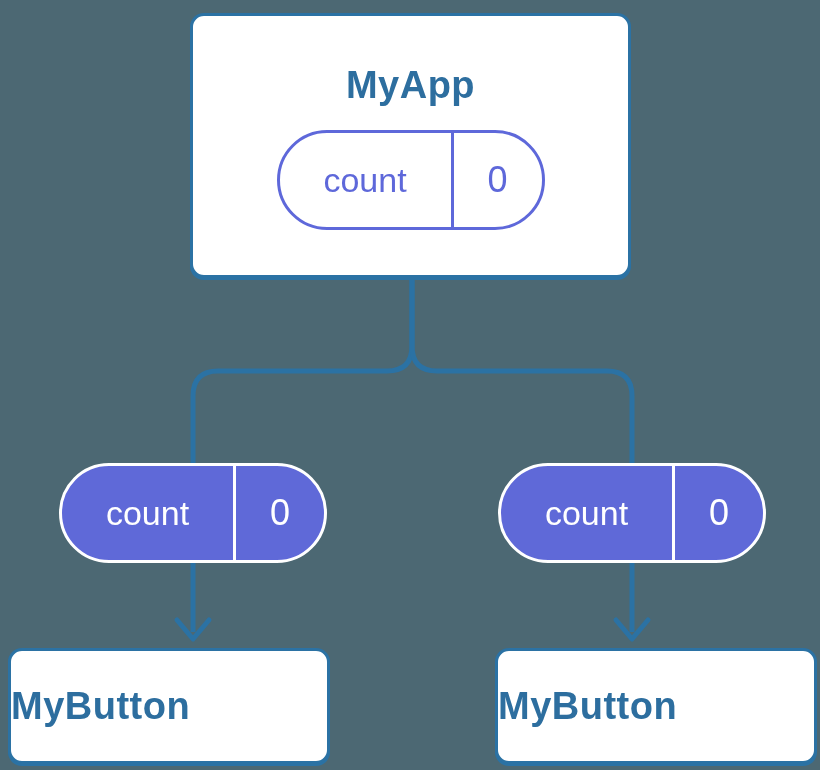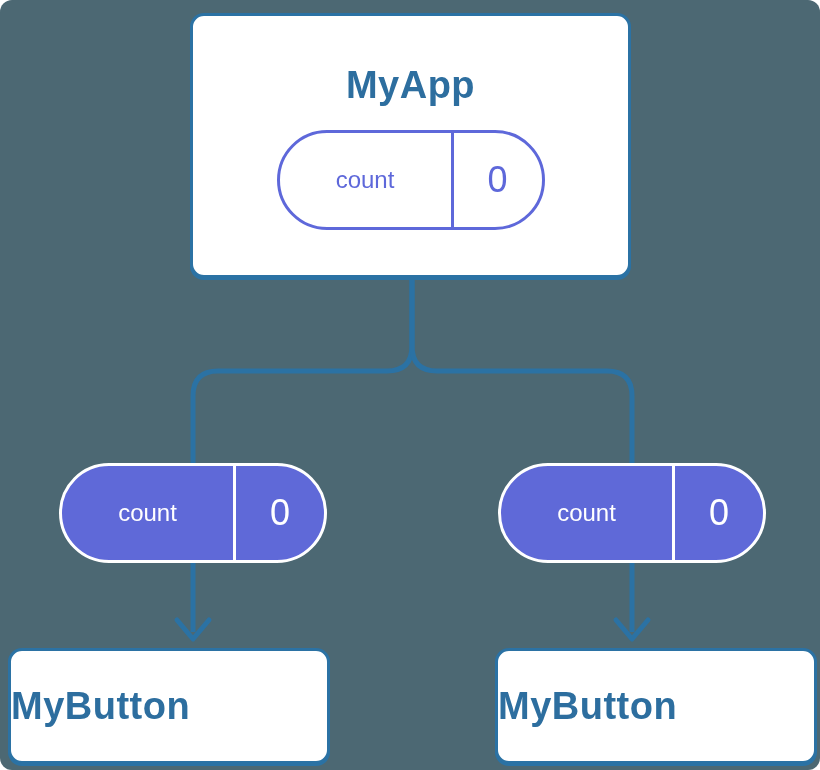--- a/index.html
+++ b/index.html
@@ -6,21 +6,20 @@
     margin: 0;
     padding: 0;
     font-family: "Liberation Sans", sans-serif;
   }
   .canvas {
     position: relative;
     width: 820px;
     height: 770px;
     background: #4C6873;
     overflow: hidden;
-    border-radius: 12px;
   }
   .connectors {
     position: absolute;
     left: 0;
     top: 0;
     z-index: 0;
   }
   .node {
     position: absolute;
     background: #FFFFFF;
@@ -73,21 +72,21 @@
     background: #5F69D8;
     color: #FFFFFF;
   }
   .pill-left  { left: 59px;  top: 463px; }
   .pill-right { left: 498px; top: 463px; }
 
   .pill-cell {
     display: flex;
     align-items: center;
     justify-content: center;
-    font-size: 24px;
+    font-size: 34px;
   }
   .pill-label { width: 171px; }
   .pill-value {
     flex: 1;
     font-size: 36px;
   }
   .pill-outline .pill-value { border-left: 3px solid #5E68DA; }
   .pill-filled  .pill-value { border-left: 3.5px solid #FFFFFF; }
 </style>
 </head>

